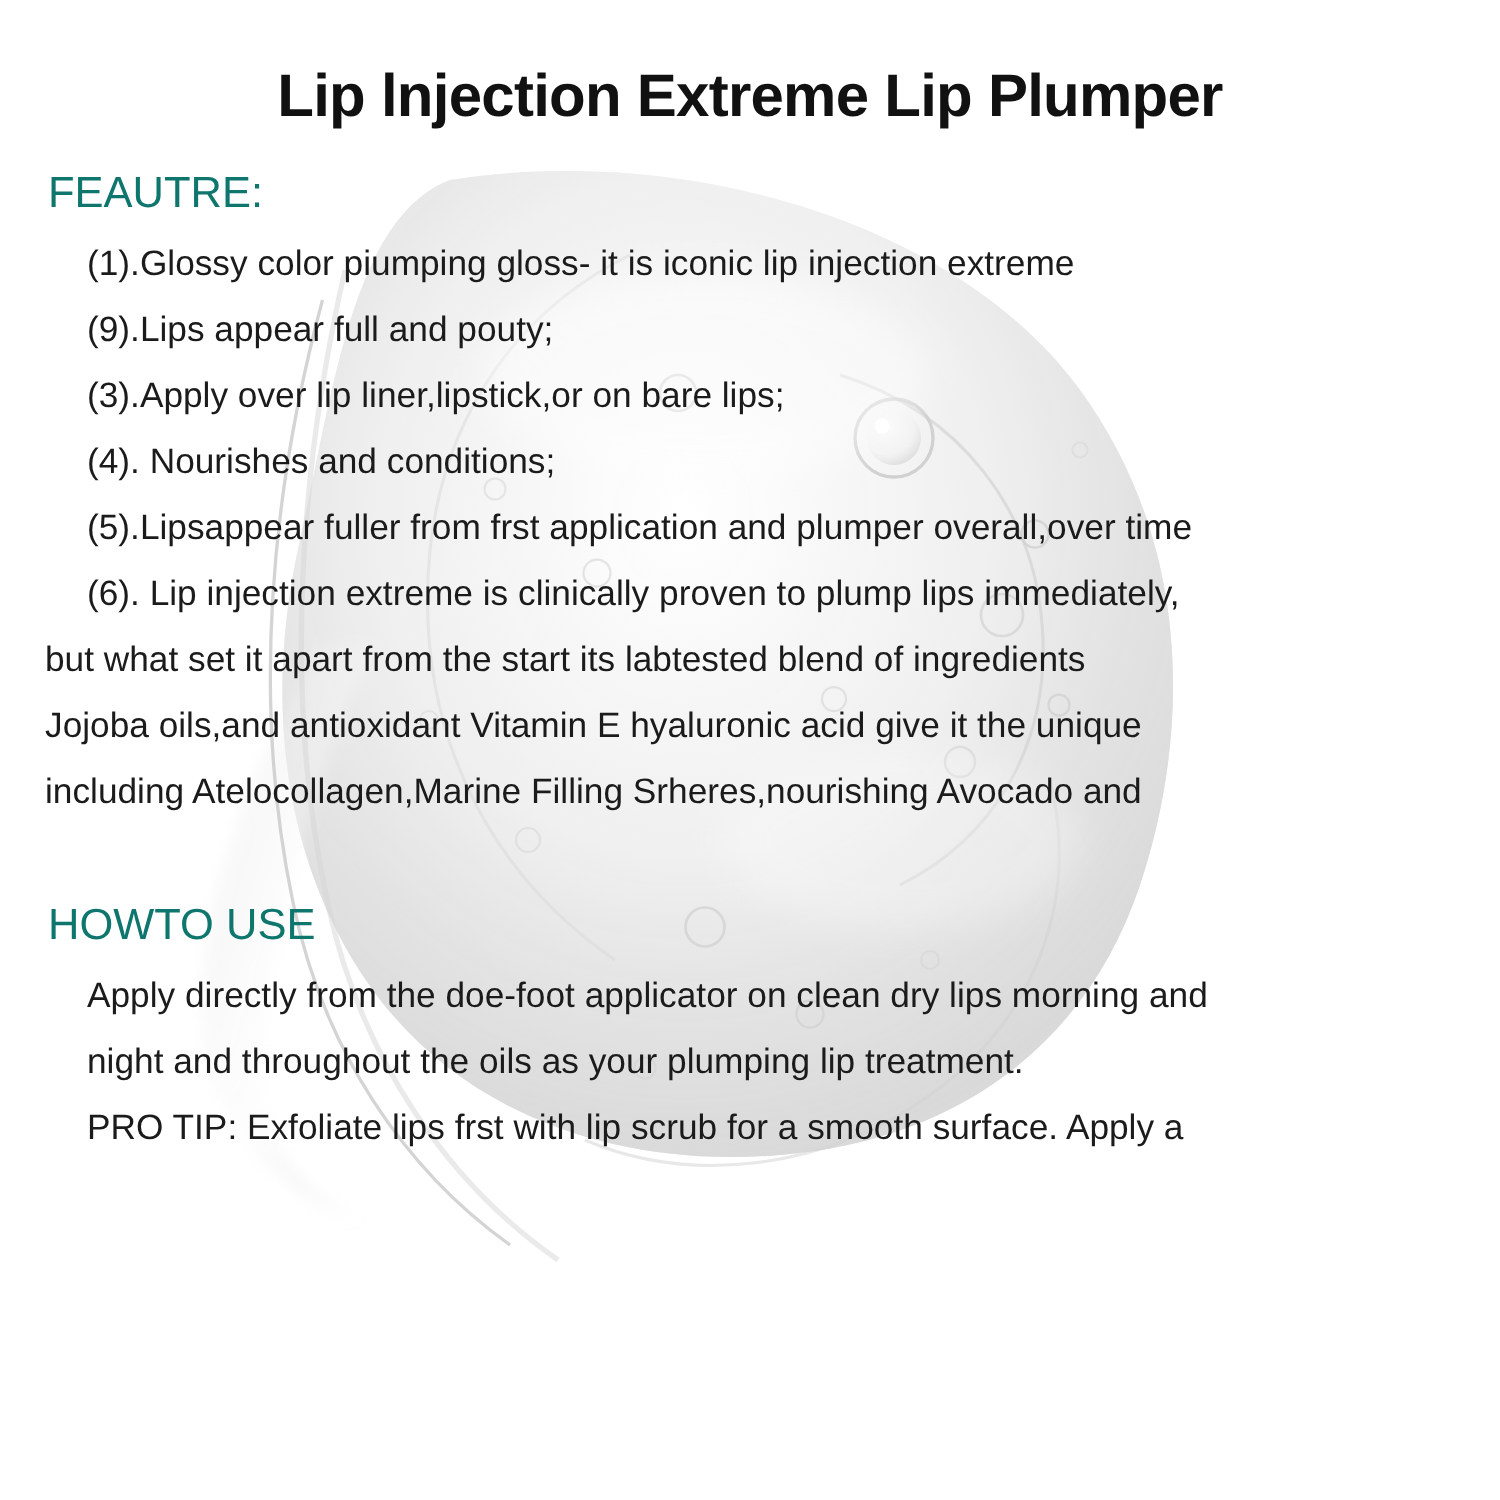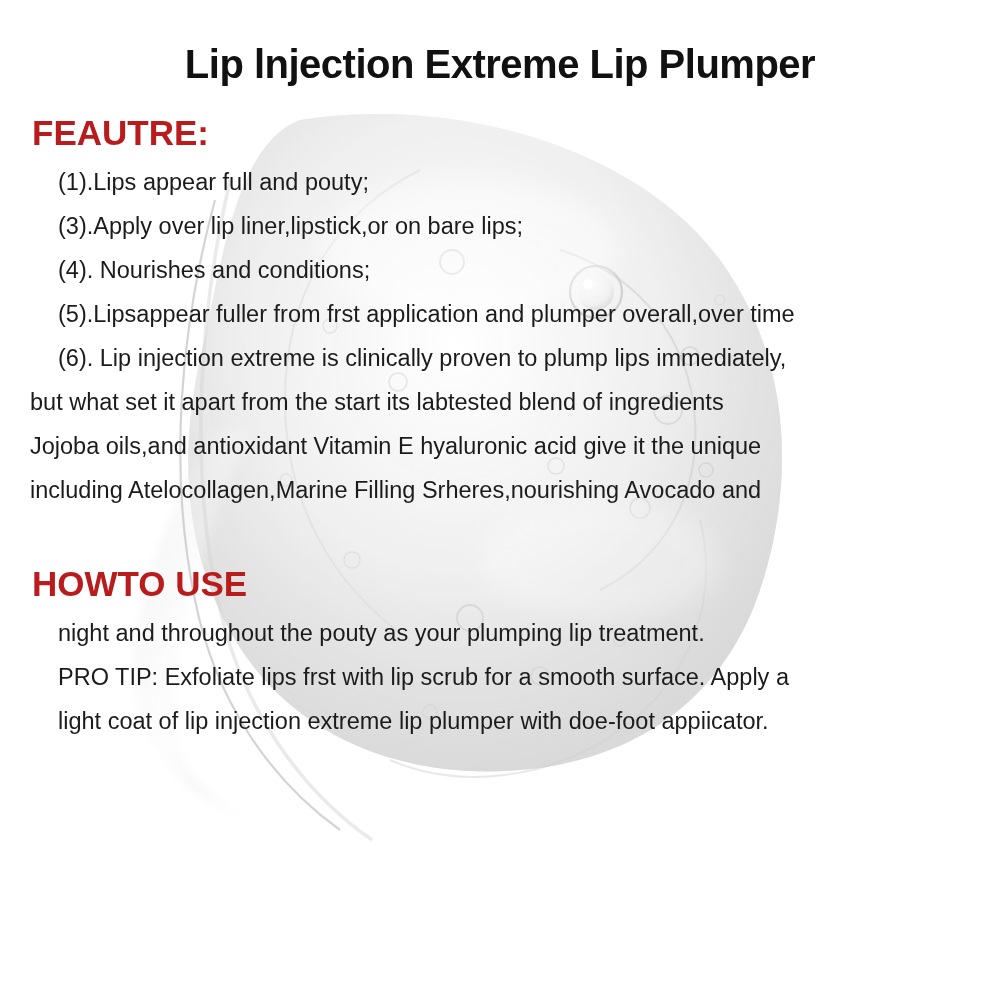--- a/index.html
+++ b/index.html
@@ -38,25 +38,25 @@
     text-align: center;
     font-size: 40px;
     font-weight: bold;
     letter-spacing: -0.5px;
     line-height: 1.1;
     margin: 0 0 26px 0;
     color: #111;
   }
 
   .section-heading {
-    font-size: 35px;
-    font-weight: bold;
+    font-size: 29px;
+    font-weight: normal;
     line-height: 1.2;
     margin: 0 0 6px 2px;
-    color: #b91c1c;
+    color: #0f766e;
   }
 
   .section-body {
     margin: 0 0 0 28px;
   }
 
   .body-line {
     font-size: 23.5px;
     line-height: 44px;
     color: #1b1b1b;
@@ -143,37 +143,38 @@
   </svg>
 </div>
 
 <div class="page">
 
   <h1 class="doc-title">Lip lnjection Extreme Lip Plumper</h1>
 
   <div>
     <div class="section-heading">FEAUTRE:</div>
     <div class="section-body">
-      <div class="body-line">(1).Lips appear full and pouty;</div>
+      <div class="body-line">(1).Glossy color piumping gloss- it is iconic lip injection extreme</div>
+      <div class="body-line">(9).Lips appear full and pouty;</div>
       <div class="body-line">(3).Apply over lip liner,lipstick,or on bare lips;</div>
       <div class="body-line">(4). Nourishes and conditions;</div>
       <div class="body-line">(5).Lipsappear fuller from frst application and plumper overall,over time</div>
       <div class="body-line">(6). Lip injection extreme is clinically proven to plump lips immediately,</div>
     </div>
     <div>
       <div class="body-line">but what set it apart from the start its labtested blend of ingredients</div>
       <div class="body-line">Jojoba oils,and antioxidant Vitamin E hyaluronic acid give it the unique</div>
       <div class="body-line">including Atelocollagen,Marine Filling Srheres,nourishing Avocado and</div>
     </div>
   </div>
 
   <div class="spacer-md"></div>
 
   <div class="howto-block">
     <div class="section-heading">HOWTO USE</div>
     <div class="section-body">
-      <div class="body-line">night and throughout the pouty as your plumping lip treatment.</div>
+      <div class="body-line">Apply directly from the doe-foot applicator on clean dry lips morning and</div>
+      <div class="body-line">night and throughout the oils as your plumping lip treatment.</div>
       <div class="body-line">PRO TIP: Exfoliate lips frst with lip scrub for a smooth surface. Apply a</div>
-      <div class="body-line">light coat of lip injection extreme lip plumper with doe-foot appiicator.</div>
     </div>
   </div>
 
 </div>
 
 </body></html>

